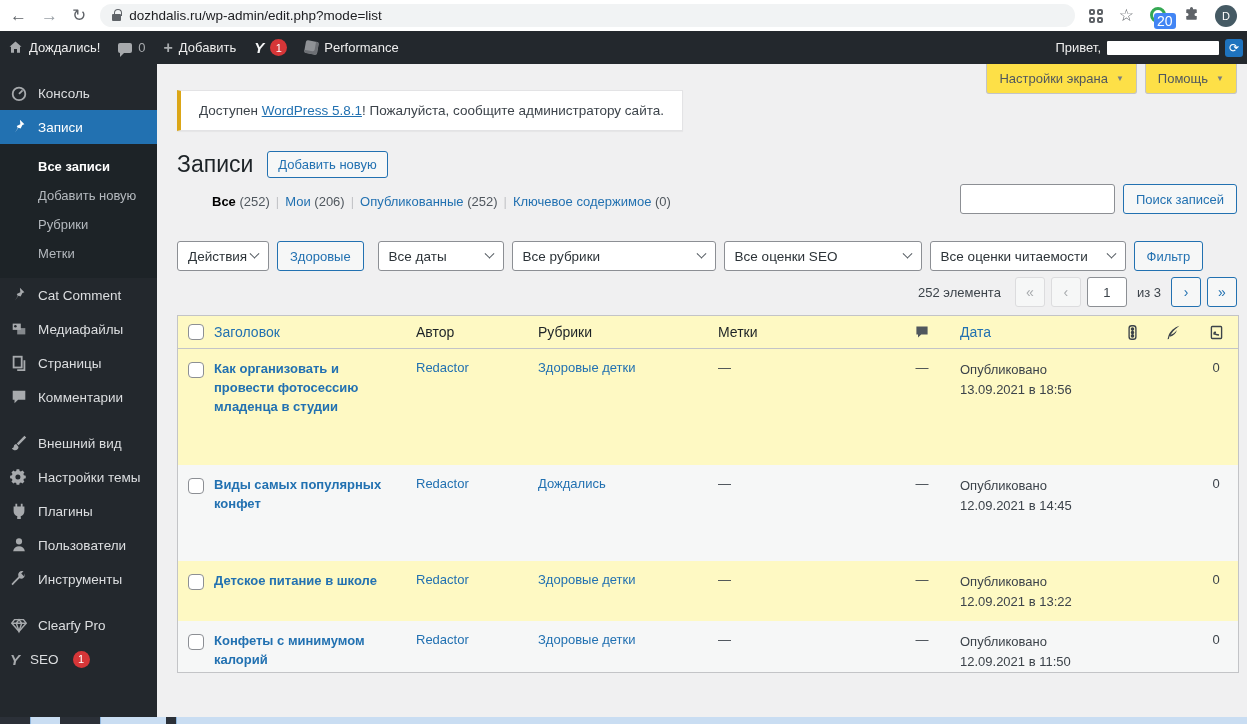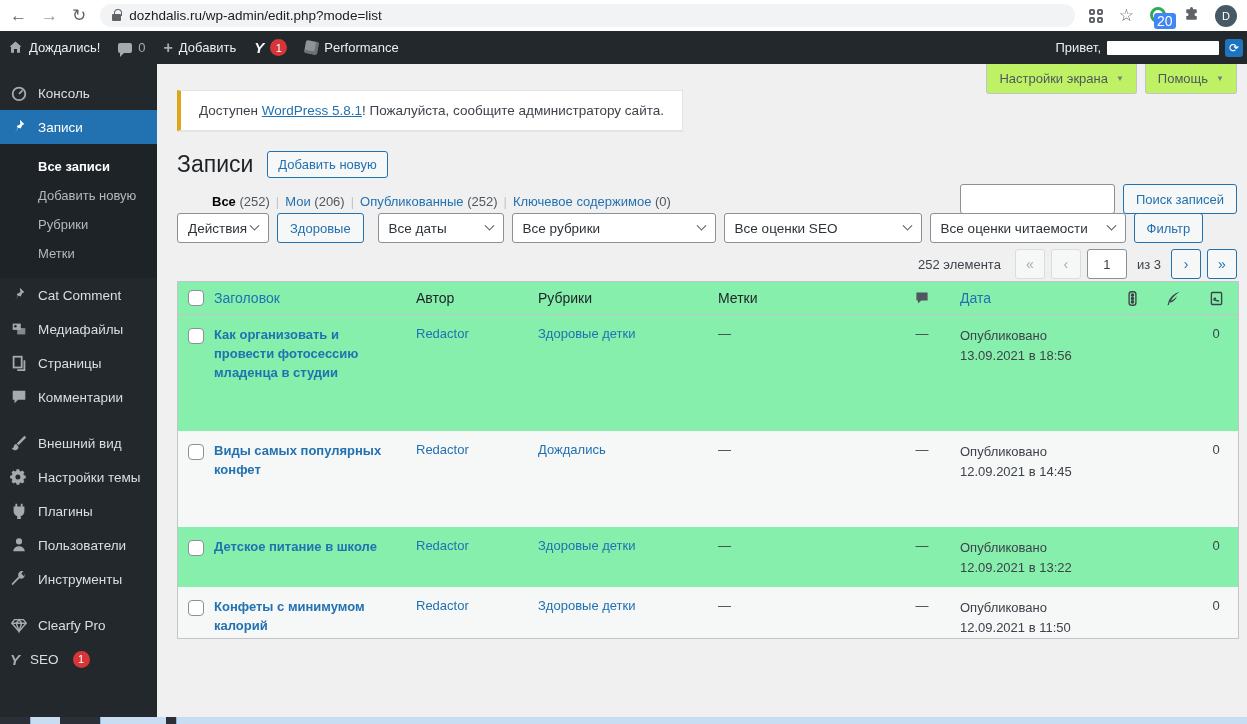--- a/index.html
+++ b/index.html
@@ -48,54 +48,54 @@
   .menu-item.active::after { content:""; position:absolute; right:-8px; top:50%; margin-top:-8px; border:8px solid transparent; border-left-color:#2271b1; }
   .submenu { background:#1d2327; padding:8px 0 10px; }
   .submenu-item { padding:7px 10px 7px 38px; color:#b4b9be; cursor:pointer; font-size:13px; }
   .submenu-item.current { color:#fff; font-weight:bold; }
   .menu-gap { height:12px; }
   .seo-row .red-badge { margin-left:4px; width:17px; }
 
   
   .content { position:absolute; top:64px; left:157px; right:0; bottom:7px; background:#f0f0f1; padding:0 8px 0 20px; overflow:hidden; }
   .screen-tabs { position:absolute; top:0; right:10px; display:flex; gap:8px; }
-  .screen-tab { background:#bef264; border:1px solid #c3c4c7; border-top:none; border-radius:0 0 3px 3px; padding:7px 12px; color:#50575e; display:flex; align-items:center; gap:8px; cursor:pointer; font-size:13px; }
+  .screen-tab { background:#fde047; border:1px solid #c3c4c7; border-top:none; border-radius:0 0 3px 3px; padding:7px 12px; color:#50575e; display:flex; align-items:center; gap:8px; cursor:pointer; font-size:13px; }
   .caret-down { font-size:8px; color:#787c82; }
 
   .notice { margin-top:26px; display:inline-block; background:#fff; border:1px solid #e3e3e5; border-left:4px solid #dba617; padding:12px 18px; box-shadow:0 1px 1px rgba(0,0,0,.04); color:#3c434a; font-size:13.5px; }
   .notice a { color:#2271b1; text-decoration:underline; cursor:pointer; }
 
   .title-row { margin-top:20px; display:flex; align-items:center; gap:14px; }
   .page-title { font-size:23px; font-weight:400; color:#1d2327; }
   .add-new-btn { border:1px solid #2271b1; color:#2271b1; background:#f6f7f7; border-radius:3px; padding:5px 10px; font-size:13px; cursor:pointer; }
 
   .subsubsub { margin-top:16px; font-size:13px; color:#646970; }
   .subsubsub a { color:#2271b1; text-decoration:none; cursor:pointer; }
   .subsubsub .current-f { color:#000; font-weight:bold;margin-left:35px; }
   .subsubsub .cnt { color:#50575e; font-weight:normal; }
   .subsubsub .sep { color:#c3c4c7; margin:0 6px; }
 
   .search-box { position:absolute; top:120px; right:10px; display:flex; gap:8px; }
   .search-input { width:155px; height:30px; border:1px solid #8c8f94; border-radius:3px; background:#fff; padding:0 8px; font-size:13px; }
   .btn-blue-outline { border:1px solid #2271b1; color:#2271b1; background:#f6f7f7; border-radius:3px; padding:0 12px; height:30px; font-size:13px; cursor:pointer; display:inline-flex; align-items:center; }
 
-  .filters-row { margin-top:4px; display:flex; gap:8px; align-items:center; }
+  .filters-row { margin-top:32px; display:flex; gap:8px; align-items:center; }
   .select { height:30px; background:#fff; border:1px solid #8c8f94; border-radius:3px; display:flex; align-items:center; justify-content:space-between; padding:0 10px; color:#2c3338; cursor:pointer; font-size:13.5px; }
   .chev { width:7px; height:7px; border-right:1.8px solid #50575e; border-bottom:1.8px solid #50575e; transform:rotate(45deg) translate(-2px,-2px); }
 
   .pagination-row { margin-top:6px; display:flex; justify-content:flex-end; align-items:center; gap:6px; color:#3c434a; font-size:13px; padding-right:2px; }
   .pg-btn { width:30px; height:30px; border-radius:3px; display:flex; align-items:center; justify-content:center; font-size:14px; cursor:pointer; }
   .pg-disabled { background:#f6f7f7; border:1px solid #dcdcde; color:#a7aaad; }
   .pg-active { background:#f6f7f7; border:1px solid #2271b1; color:#2271b1; }
   .pg-current { width:40px; height:30px; border:1px solid #8c8f94; border-radius:3px; background:#fff; display:flex; align-items:center; justify-content:center; color:#3c434a; }
   .pg-total { margin-right:8px; }
   .pg-of { margin:0 4px; }
 
   
-  .posts-table { margin-top:2px; background:#86efac; border:1px solid #c3c4c7; --cols:36px 202px 122px 180px 166px 76px 152px 40px 42px 44px; }
+  .posts-table { margin-top:8px; background:#fef9c3; border:1px solid #c3c4c7; --cols:36px 202px 122px 180px 166px 76px 152px 40px 42px 44px; }
   .t-head { display:grid; grid-template-columns:var(--cols); align-items:center; height:33px; border-bottom:1px solid #c3c4c7; font-size:14px; color:#1d2327; }
   .t-head .sortable { color:#2271b1; cursor:pointer; }
   .t-row { display:grid; grid-template-columns:var(--cols); padding-top:11px; align-items:start; font-size:13px; color:#3c434a; }
   .t-row:nth-child(odd) { background:#f6f7f7; }
   .t-row:nth-child(1) { height:135px; }
   .t-row:nth-child(2) { height:116px; }
   .t-row:nth-child(3) { height:96px; }
   .t-row:nth-child(4) { height:60px; }
   .cell-cb { display:flex; justify-content:center; padding-top:2px; }
   .cb { width:16px; height:16px; border:1px solid #8c8f94; border-radius:4px; background:#fff; cursor:pointer; }

